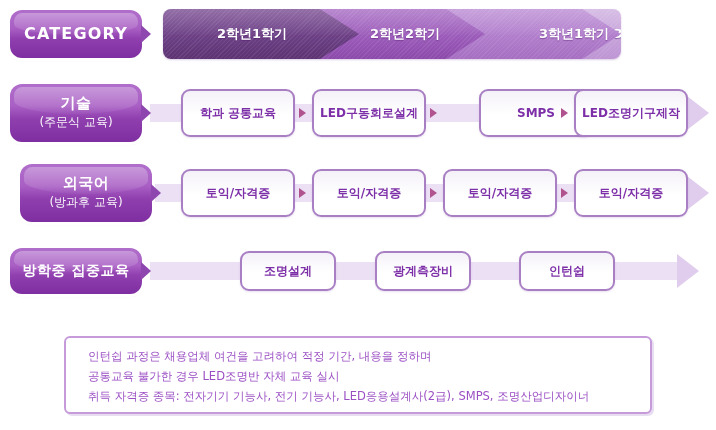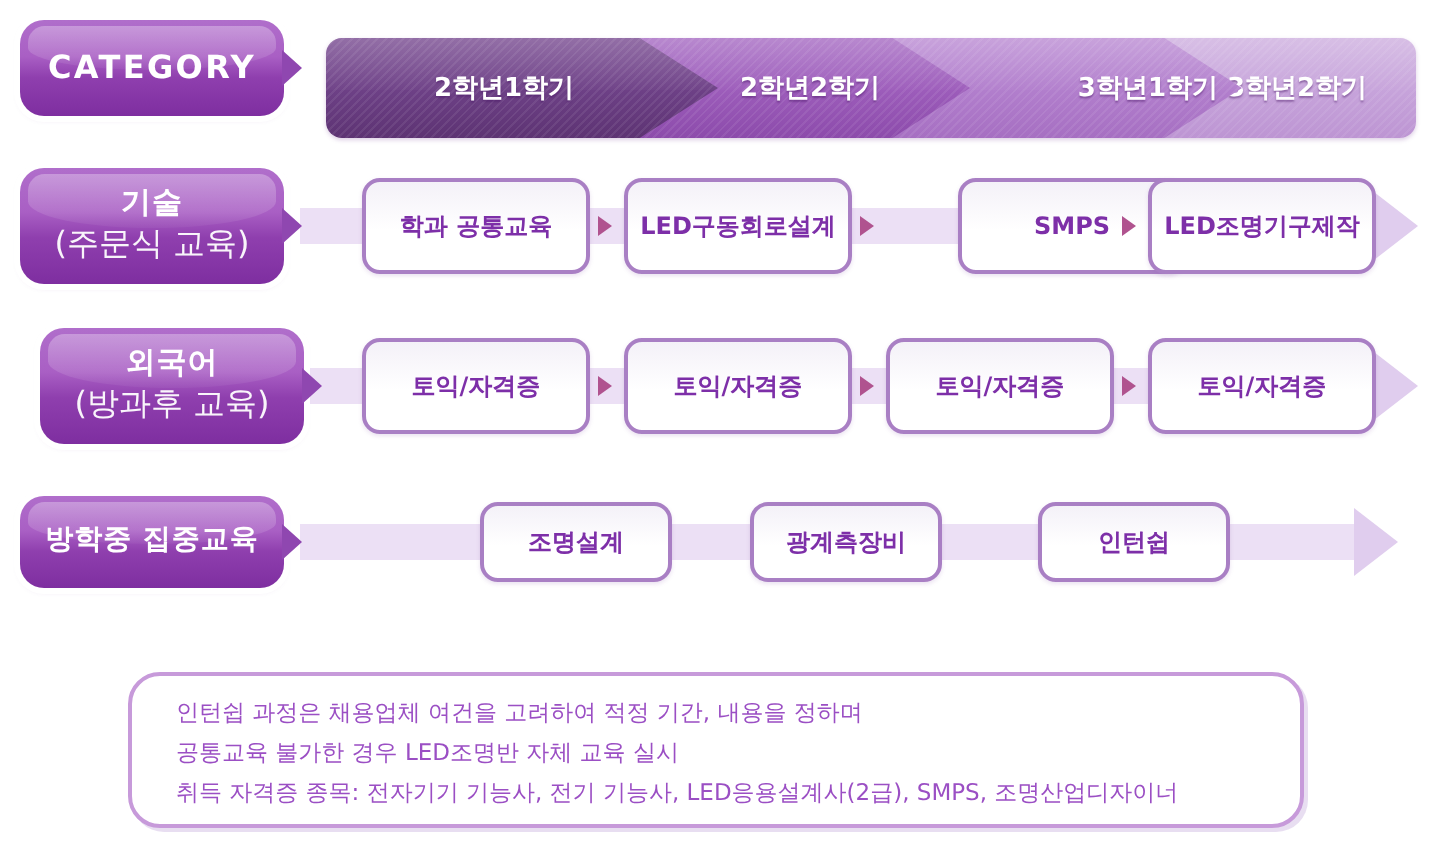--- a/index.html
+++ b/index.html
@@ -48,35 +48,35 @@
     right: -9px;
     top: 50%;
     transform: translateY(-50%);
     width: 0; height: 0;
     border-top: 9px solid transparent;
     border-bottom: 9px solid transparent;
     border-left: 10px solid #8f47b0;
   }
 
   .pill-title { font-size: 15px; font-weight: bold; line-height: 1.1; letter-spacing: .5px; }
-  .pill-sub   { font-size: 16px; font-weight: normal; margin-top: 3px; opacity: .95; }
+  .pill-sub   { font-size: 12px; font-weight: normal; margin-top: 3px; opacity: .95; }
 
   #category-pill { left: 10px; top: 10px; width: 132px; height: 48px; }
   #category-pill .pill-title { font-size: 16px; letter-spacing: 1.2px; }
 
   #pill-tech    { left: 10px; top: 84px;  width: 132px; height: 58px; }
   #pill-lang    { left: 20px; top: 164px; width: 132px; height: 58px; }
   #pill-vacation{ left: 10px; top: 248px; width: 132px; height: 46px; }
   #pill-vacation .pill-title { font-size: 14px; }
 
   
   #semester-bar {
     position: absolute;
-    left: 163px; top: 19px;
-    width: 545px; height: 50px;
+    left: 163px; top: 9px;
+    width: 458px; height: 50px;
     border-radius: 8px;
     overflow: hidden;
     box-shadow: 0 1px 2px rgba(120,60,150,0.25);
   }
   .seg {
     position: absolute;
     top: 0; height: 100%;
     display: flex;
     align-items: center;
     justify-content: center;
@@ -197,21 +197,21 @@
   #ma-l0 { left: 299px; top: 188px; }
   #ma-l1 { left: 430px; top: 188px; }
   #ma-l2 { left: 561px; top: 188px; }
 
   
   #footnote {
     position: absolute;
     left: 64px; top: 336px;
     width: 588px; height: 78px;
     border: 2px solid #c79ada;
-    border-radius: 16px;
+    border-radius: 6px;
     background: #ffffff;
     padding: 8px 0 0 22px;
     box-shadow: 2px 2px 0 rgba(190,160,215,0.35);
     z-index: 2;
   }
   .fn-line {
     color: #9b4fc4;
     font-size: 11.5px;
     line-height: 20px;
     white-space: nowrap;

